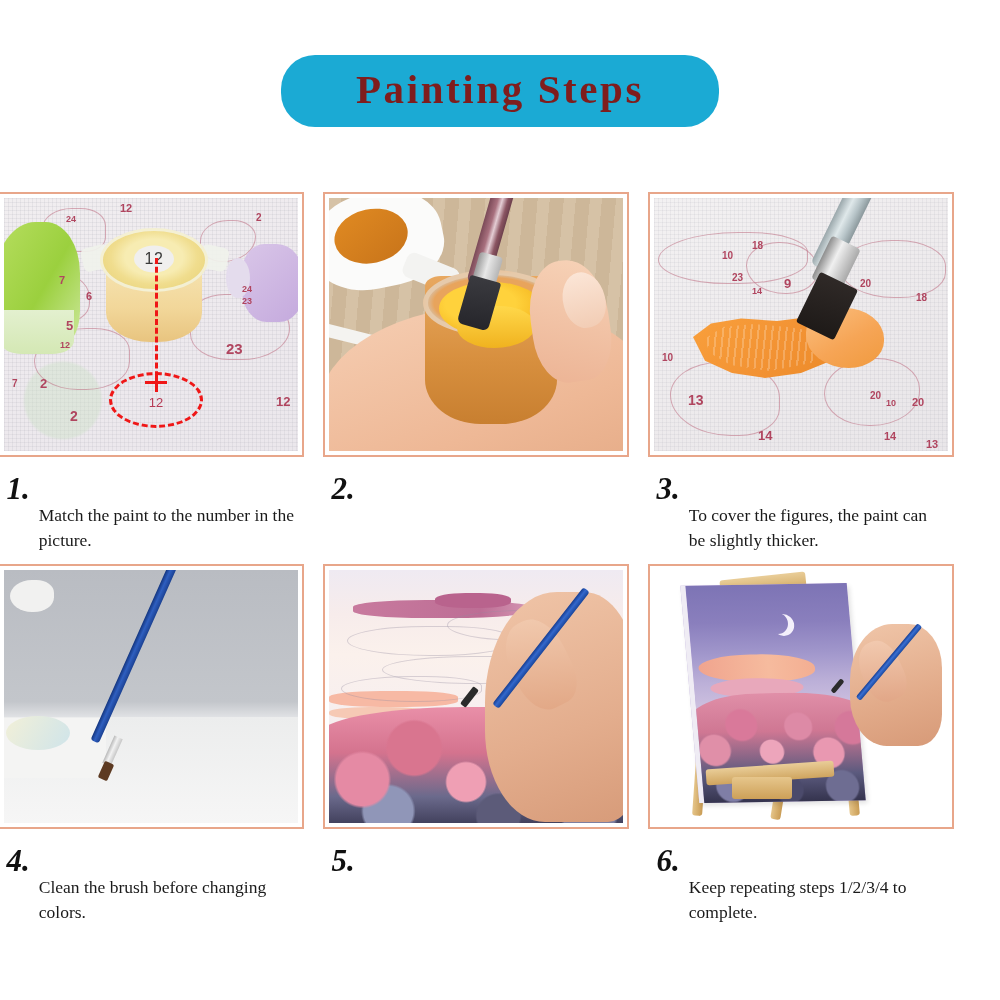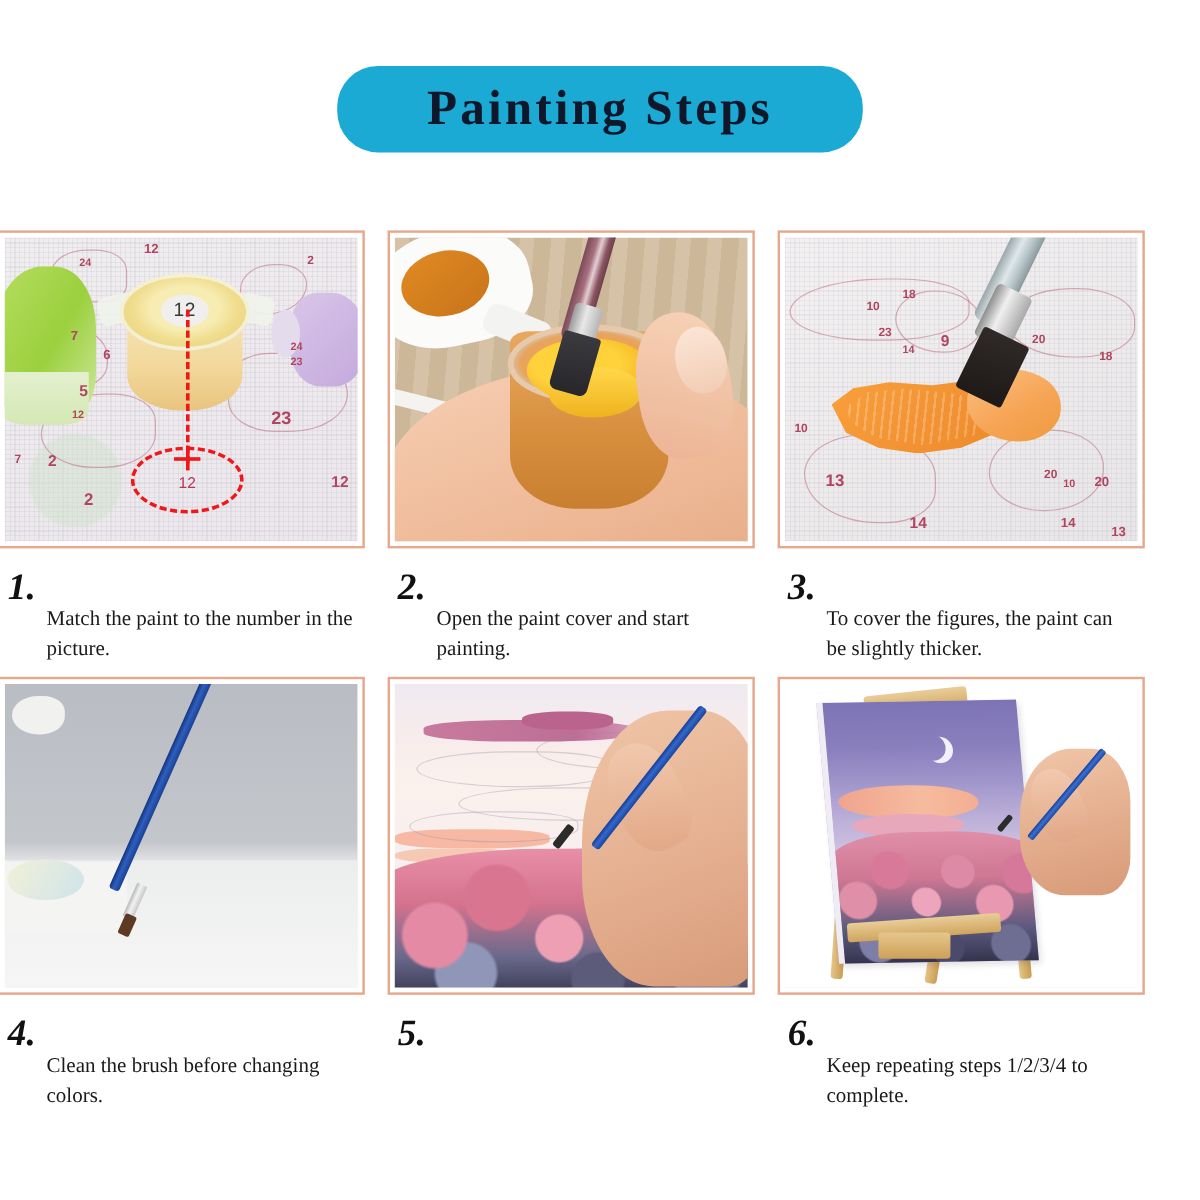--- a/index.html
+++ b/index.html
@@ -21,21 +21,21 @@
   .title-banner {
     background:#1BAAD4;
     border-radius:34px;
     padding:14px 54px 18px 54px;
     min-width:438px;
     text-align:center;
     display:flex; align-items:center; justify-content:center;
     height:72px;
   }
   .title-banner .title-text {
-    color:#0f172a;
+    color:#7f1d1d;
     font-family:"Liberation Serif", serif;
     font-weight:700;
     font-size:41px;
     letter-spacing:2.6px;
     line-height:1;
     white-space:nowrap;
   }
 
   
   .steps-grid {
@@ -566,21 +566,20 @@
         <div class="p2-paint2"></div>
         <div class="p2-finger"></div>
         <div class="p2-nail"></div>
         <div class="p2-brush-handle"></div>
         <div class="p2-ferrule"></div>
         <div class="p2-bristles"></div>
       </div>
     </div>
     <div class="caption">
       <span class="step-num">2.</span>
-      <span class="step-text">Open the paint cover and start painting.</span>
     </div>
   </div>
 
   <div class="step-cell">
     <div class="frame">
       <div class="photo">
         <div class="p3-bg"></div>
         <div class="shape-line" style="left:4px;top:34px;width:150px;height:52px;border-radius:58% 42% 50% 50%;"></div>
         <div class="shape-line" style="left:92px;top:44px;width:72px;height:52px;border-radius:46% 54% 44% 56%;"></div>
         <div class="shape-line" style="left:186px;top:42px;width:106px;height:58px;border-radius:52% 48% 46% 54%;"></div>

